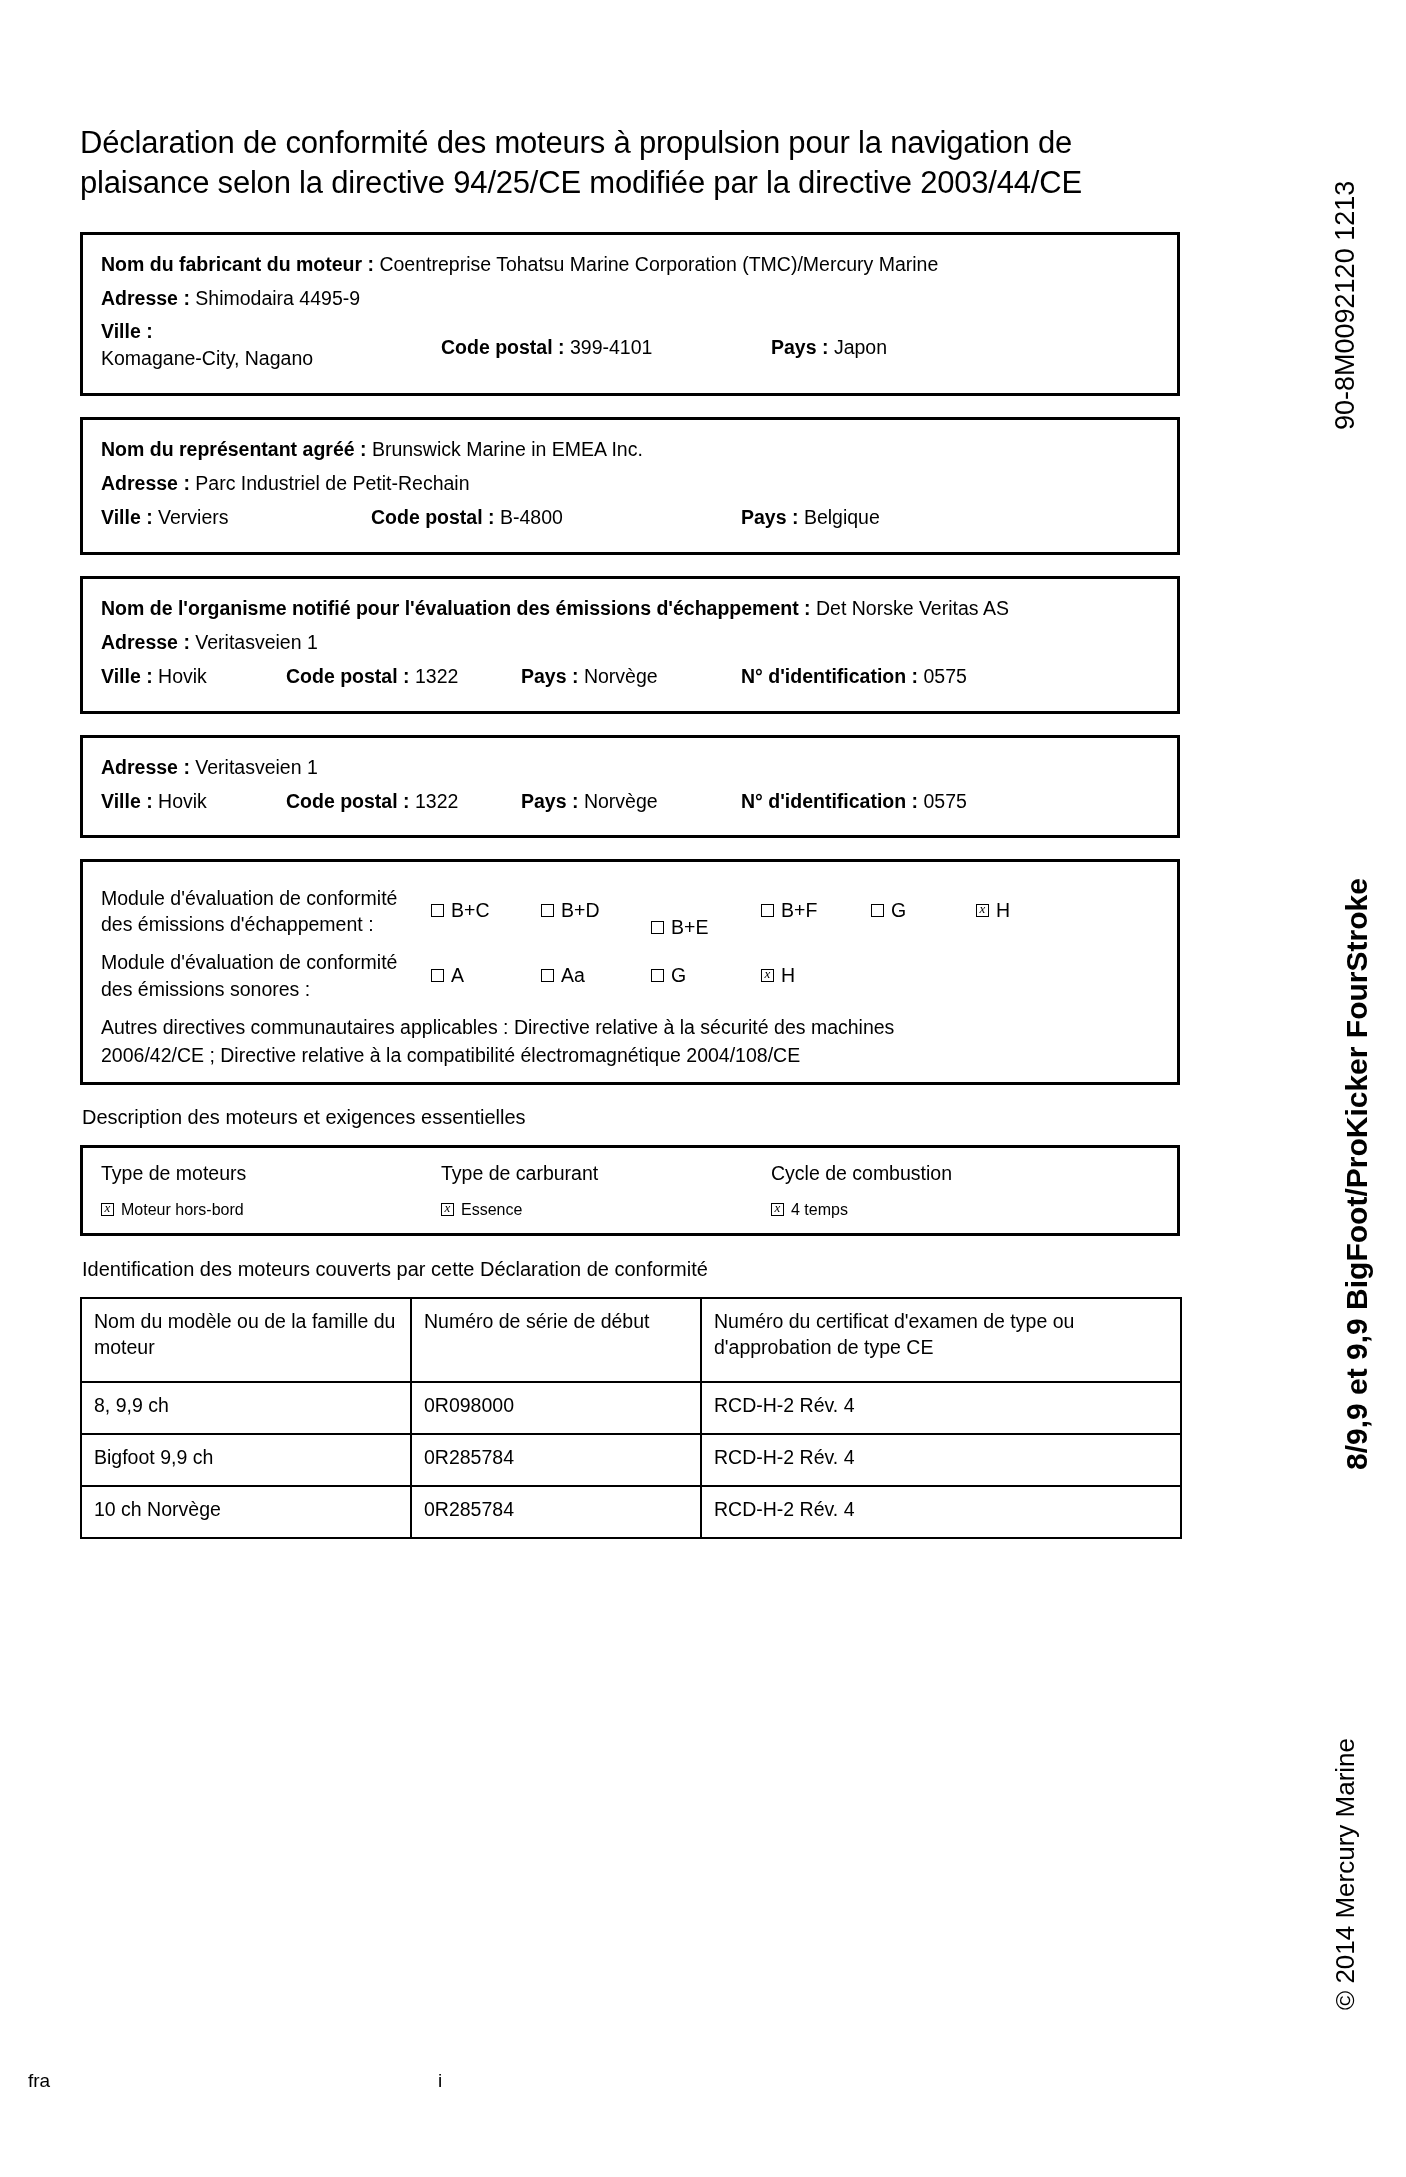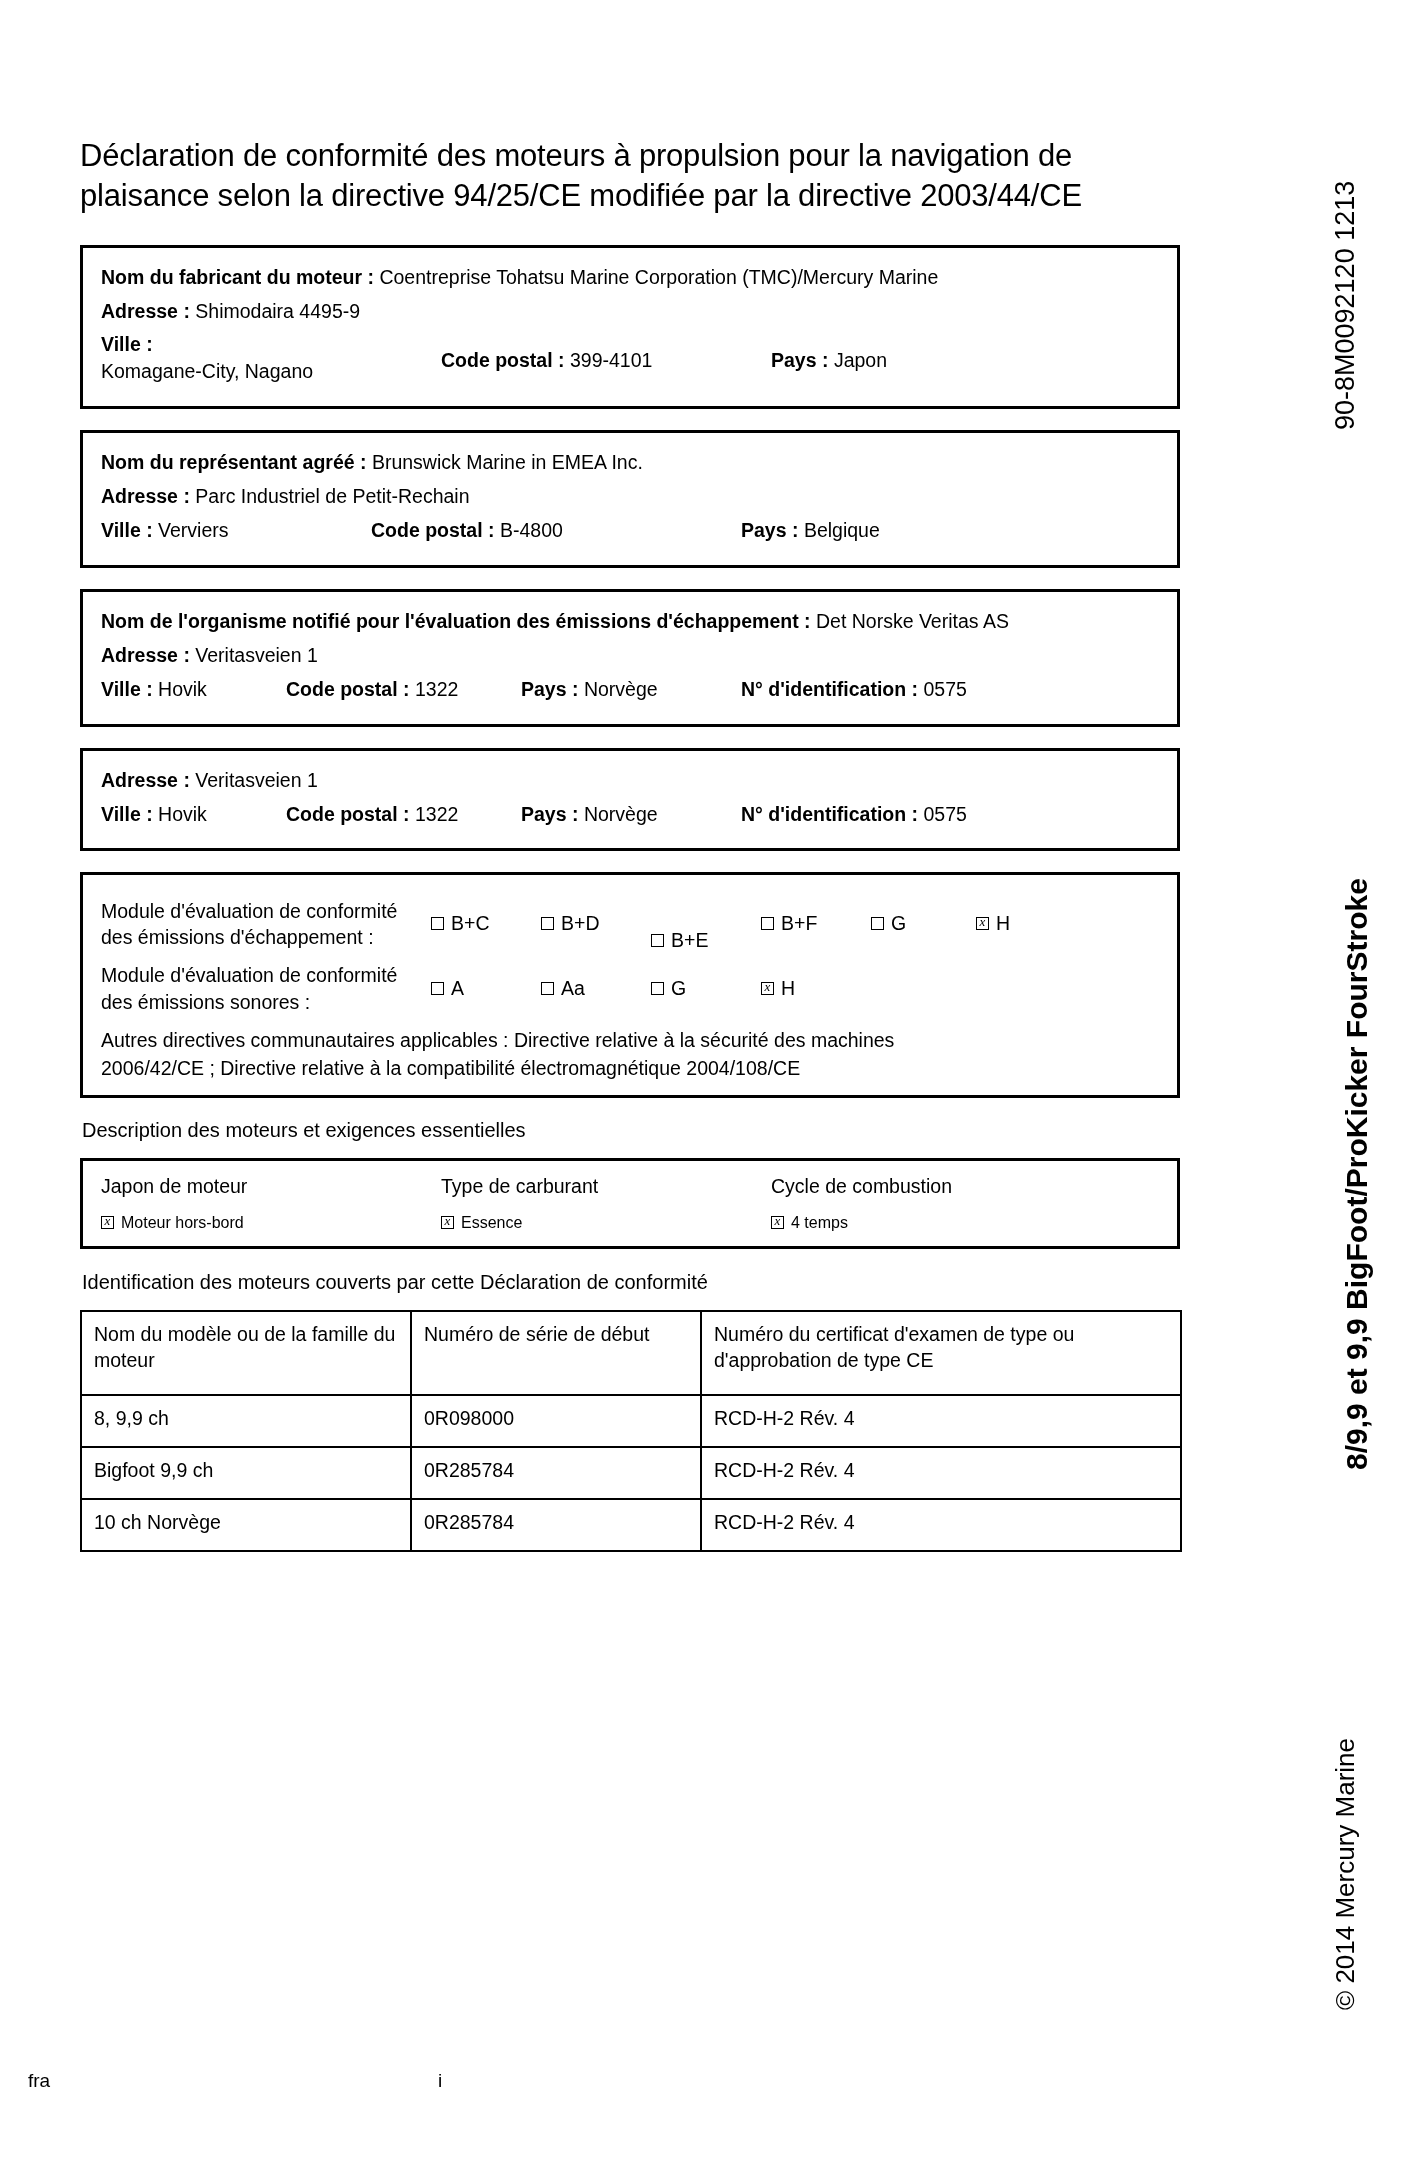--- a/index.html
+++ b/index.html
@@ -20,21 +20,21 @@
   #page {
     position: absolute;
     left: 0; top: 0;
     width: 1406px;
     height: 2177px;
   }
 
   #content {
     position: absolute;
     left: 80px;
-    top: 136px;
+    top: 123px;
     width: 1012px;
   }
 
   
   .doc-title {
     font-size: 31px;
     line-height: 1.30;
     font-weight: normal;
     letter-spacing: -0.2px;
     margin: 0 0 28px 0;
@@ -397,21 +397,21 @@
       </div>
 
       <div class="note-line">Autres directives communautaires applicables : Directive relative à la sécurité des machines</div>
       <div class="note-line" style="margin-top:2px;">2006/42/CE ; Directive relative à la compatibilité électromagnétique 2004/108/CE</div>
     </div>
 
     <div class="caption">Description des moteurs et exigences essentielles</div>
 
     <div class="desc-box">
       <div class="desc-col">
-        <div class="desc-head">Japon de moteur</div>
+        <div class="desc-head">Type de moteurs</div>
         <div class="desc-val">
           <span class="cb checked"></span>
           <span>Moteur hors-bord</span>
         </div>
       </div>
       <div class="desc-col">
         <div class="desc-head">Type de carburant</div>
         <div class="desc-val">
           <span class="cb checked"></span>
           <span>Essence</span>

